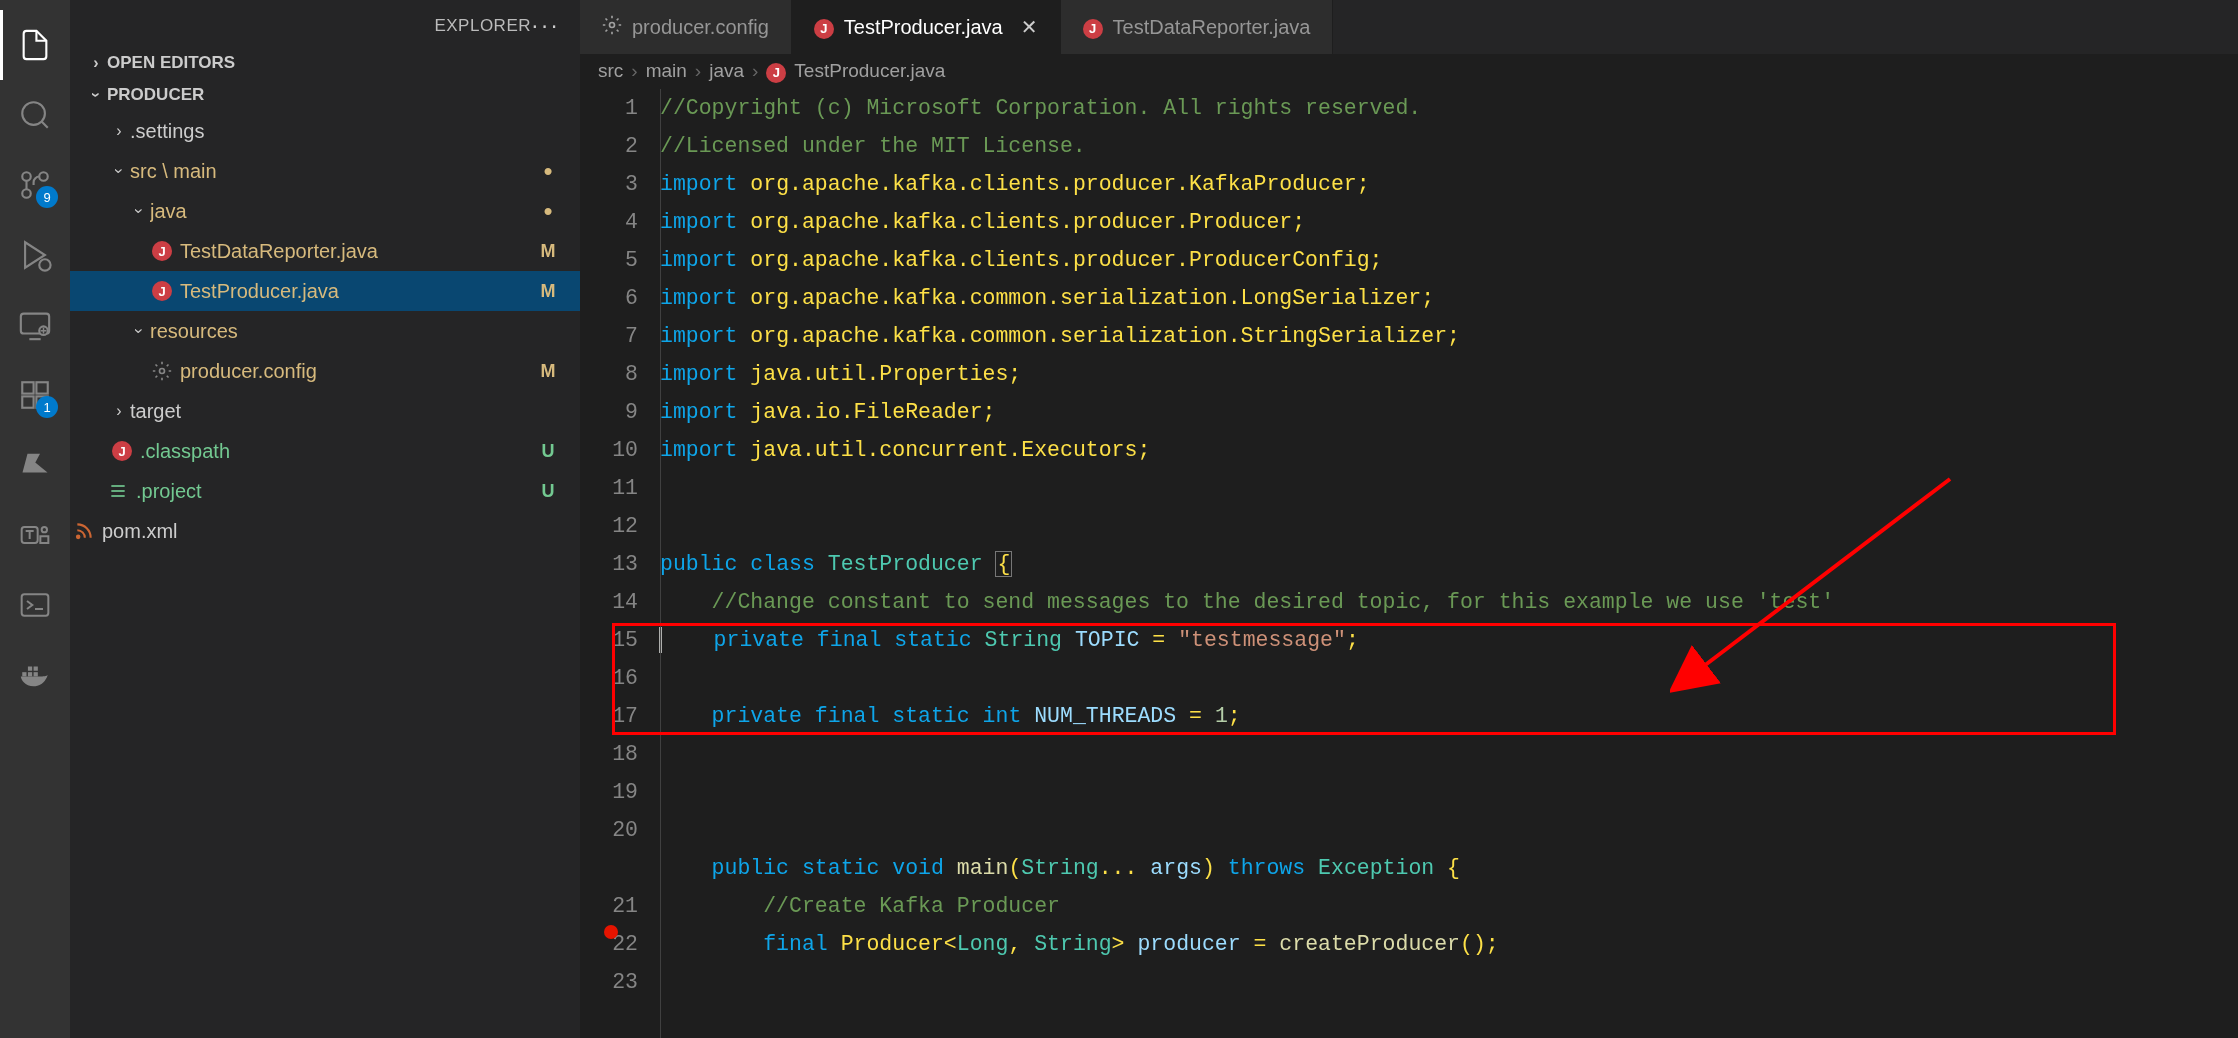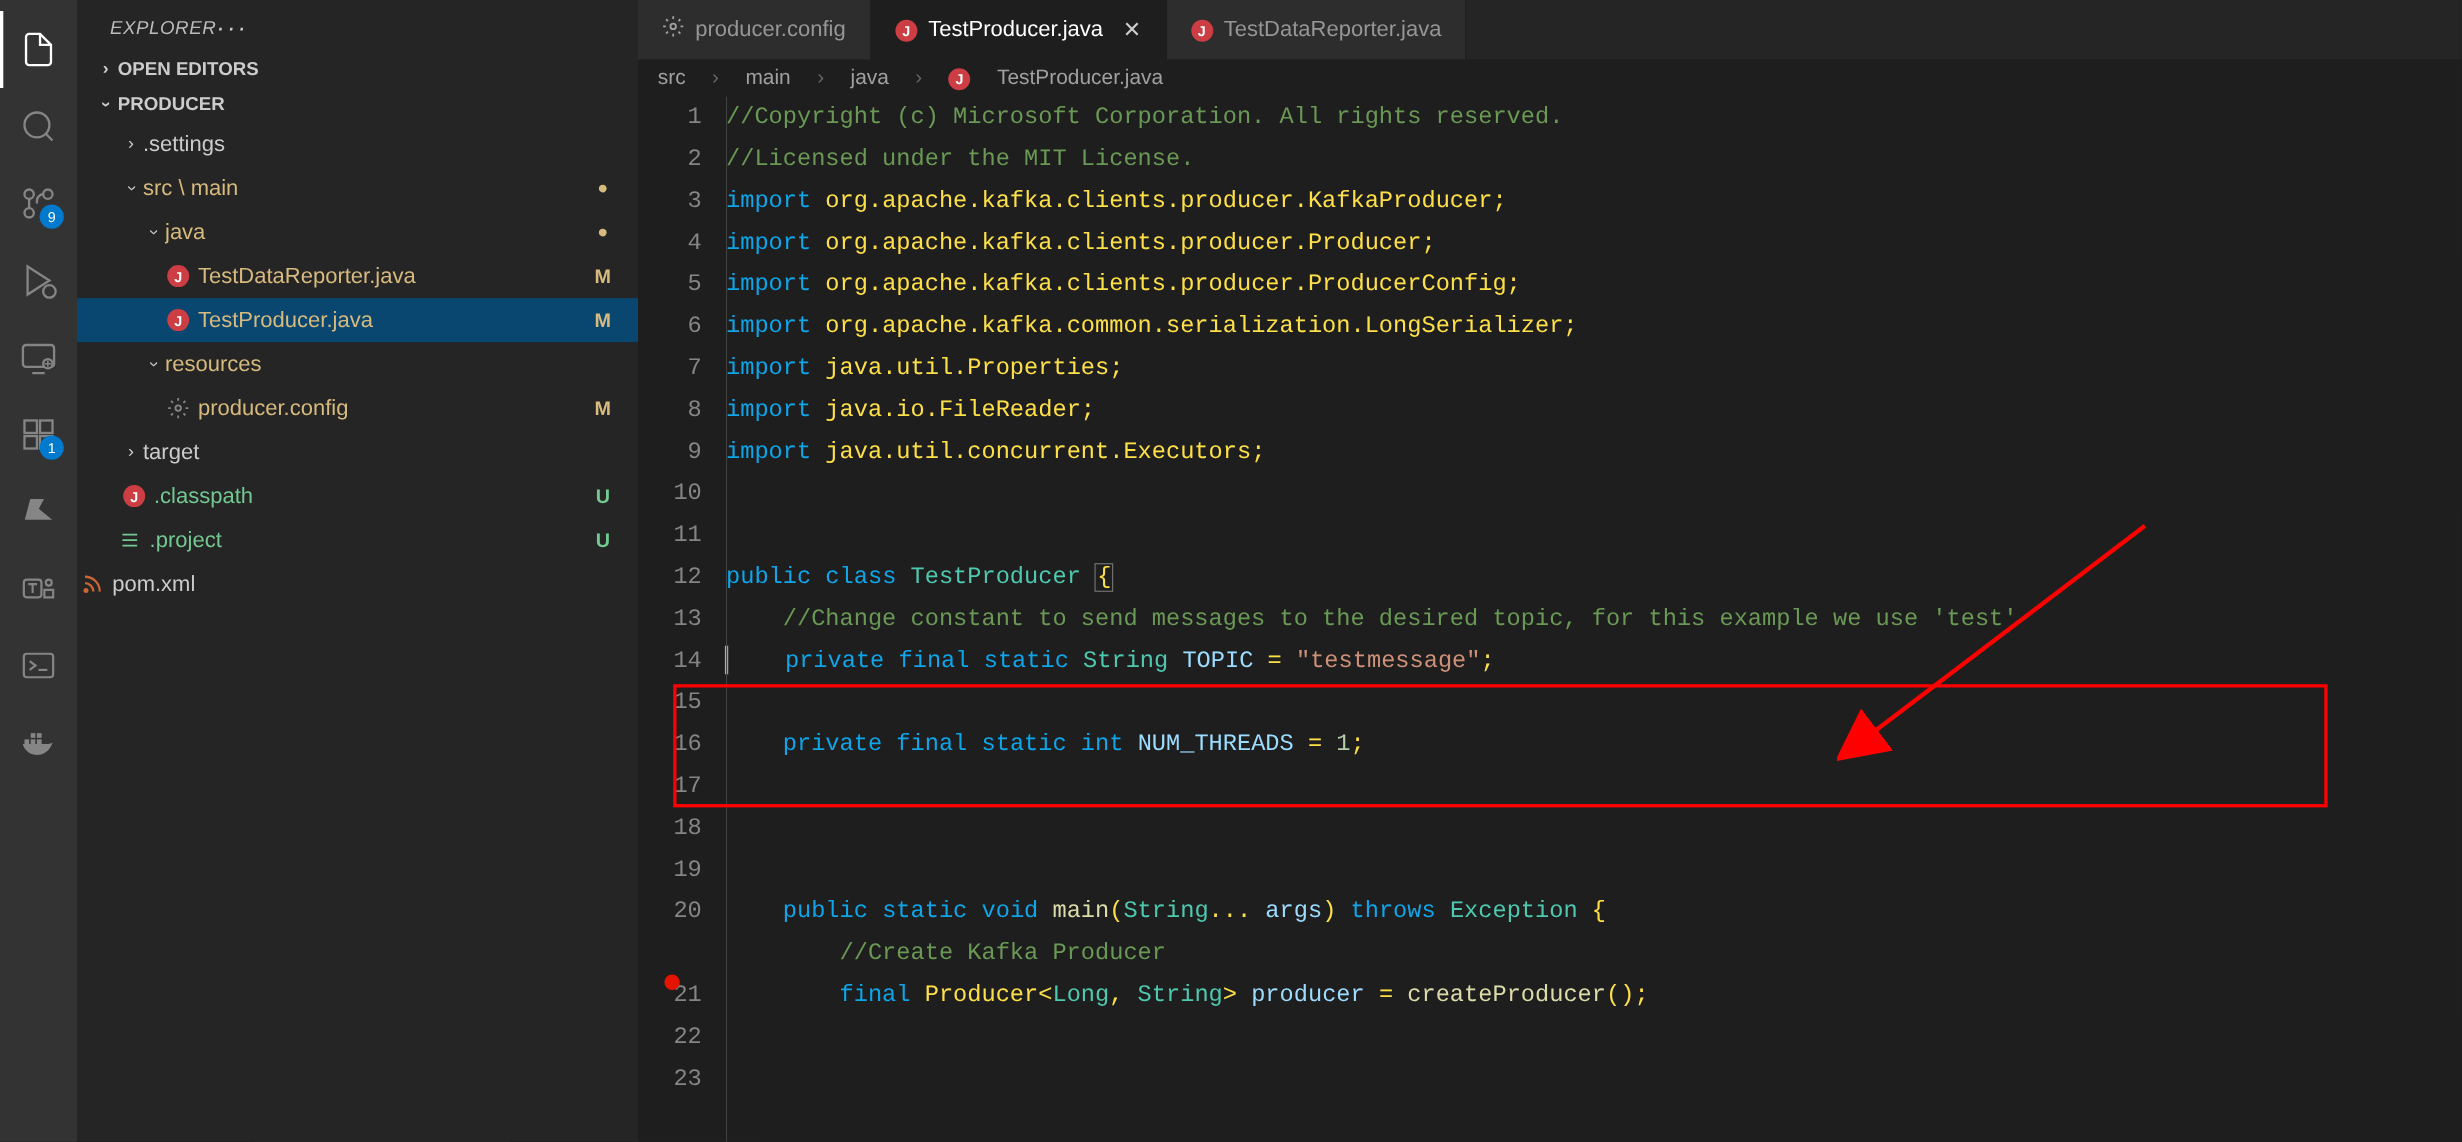--- a/index.html
+++ b/index.html
@@ -59,26 +59,25 @@
 .sidebar {
   width: 510px;
   background: #252526;
   display: flex;
   flex-direction: column;
   flex-shrink: 0;
 }
 .sidebar-header {
   display: flex;
   align-items: center;
-  justify-content: flex-start;
+  justify-content: flex-end;
   padding: 12px 20px 8px 30px;
   font-size: 17px;
   color: #bbbbbb;
   letter-spacing: 0.5px;
-  font-style: italic;
 }
 .sidebar-header-actions { color: #cccccc; font-size: 23px; letter-spacing: 2px; }
 .section-header {
   display: flex;
   align-items: center;
   padding: 6px 0 6px 15px;
   font-size: 17px;
   font-weight: 700;
   color: #cccccc;
   cursor: pointer;
@@ -150,21 +149,21 @@
   gap: 10px;
 }
 .tab.active { background: #1e1e1e; color: #ffffff; }
 .tab-close { margin-left: 8px; font-size: 20px; color: #cccccc; }
 .breadcrumbs {
   display: flex;
   align-items: center;
   padding: 6px 18px;
   font-size: 19px;
   color: #a0a0a0;
-  gap: 24px;
+  gap: 8px;
   flex-shrink: 0;
 }
 .breadcrumbs .sep { color: #666; }
 .code-area {
   flex: 1;
   display: flex;
   font-family: Consolas, 'Courier New', monospace;
   font-size: 21.5px;
   line-height: 38px;
   position: relative;
@@ -461,20 +460,21 @@
         <div class="ln">23</div>
       </div>
     <div class="code-content">
       <div class="vert-line" style="left:0px"></div>
       <div class="code-line"><span class="tok-comment">//Copyright (c) Microsoft Corporation. All rights reserved.</span></div>
       <div class="code-line"><span class="tok-comment">//Licensed under the MIT License.</span></div>
       <div class="code-line"><span class="tok-keyword">import</span><span class="tok-punc"> org.apache.kafka.clients.producer.KafkaProducer;</span></div>
       <div class="code-line"><span class="tok-keyword">import</span><span class="tok-punc"> org.apache.kafka.clients.producer.Producer;</span></div>
       <div class="code-line"><span class="tok-keyword">import</span><span class="tok-punc"> org.apache.kafka.clients.producer.ProducerConfig;</span></div>
       <div class="code-line"><span class="tok-keyword">import</span><span class="tok-punc"> org.apache.kafka.common.serialization.LongSerializer;</span></div>
+      <div class="code-line"><span class="tok-keyword">import</span><span class="tok-punc"> org.apache.kafka.common.serialization.StringSerializer;</span></div>
       <div class="code-line"><span class="tok-keyword">import</span><span class="tok-punc"> java.util.Properties;</span></div>
       <div class="code-line"><span class="tok-keyword">import</span><span class="tok-punc"> java.io.FileReader;</span></div>
       <div class="code-line"><span class="tok-keyword">import</span><span class="tok-punc"> java.util.concurrent.Executors;</span></div>
       <div class="code-line"></div>
       <div class="code-line"></div>
       <div class="code-line"><span class="tok-keyword">public</span><span> </span><span class="tok-keyword">class</span><span> </span><span class="tok-type">TestProducer</span><span> </span><span class="tok-punc class-brace">{</span></div>
       <div class="code-line">    <span class="tok-comment">//Change constant to send messages to the desired topic, for this example we use 'test'</span></div>
       <div class="code-line"><span class="cursor-mark"></span>    <span class="tok-keyword">private</span><span> </span><span class="tok-keyword">final</span><span> </span><span class="tok-keyword">static</span><span> </span><span class="tok-type">String</span><span> </span><span class="tok-ident">TOPIC</span><span class="tok-punc"> = </span><span class="tok-string">"testmessage"</span><span class="tok-punc">;</span></div>
       <div class="code-line"></div>
       <div class="code-line">    <span class="tok-keyword">private</span><span> </span><span class="tok-keyword">final</span><span> </span><span class="tok-keyword">static</span><span> </span><span class="tok-keyword">int</span><span> </span><span class="tok-ident">NUM_THREADS</span><span class="tok-punc"> = </span><span class="tok-num">1</span><span class="tok-punc">;</span></div>

